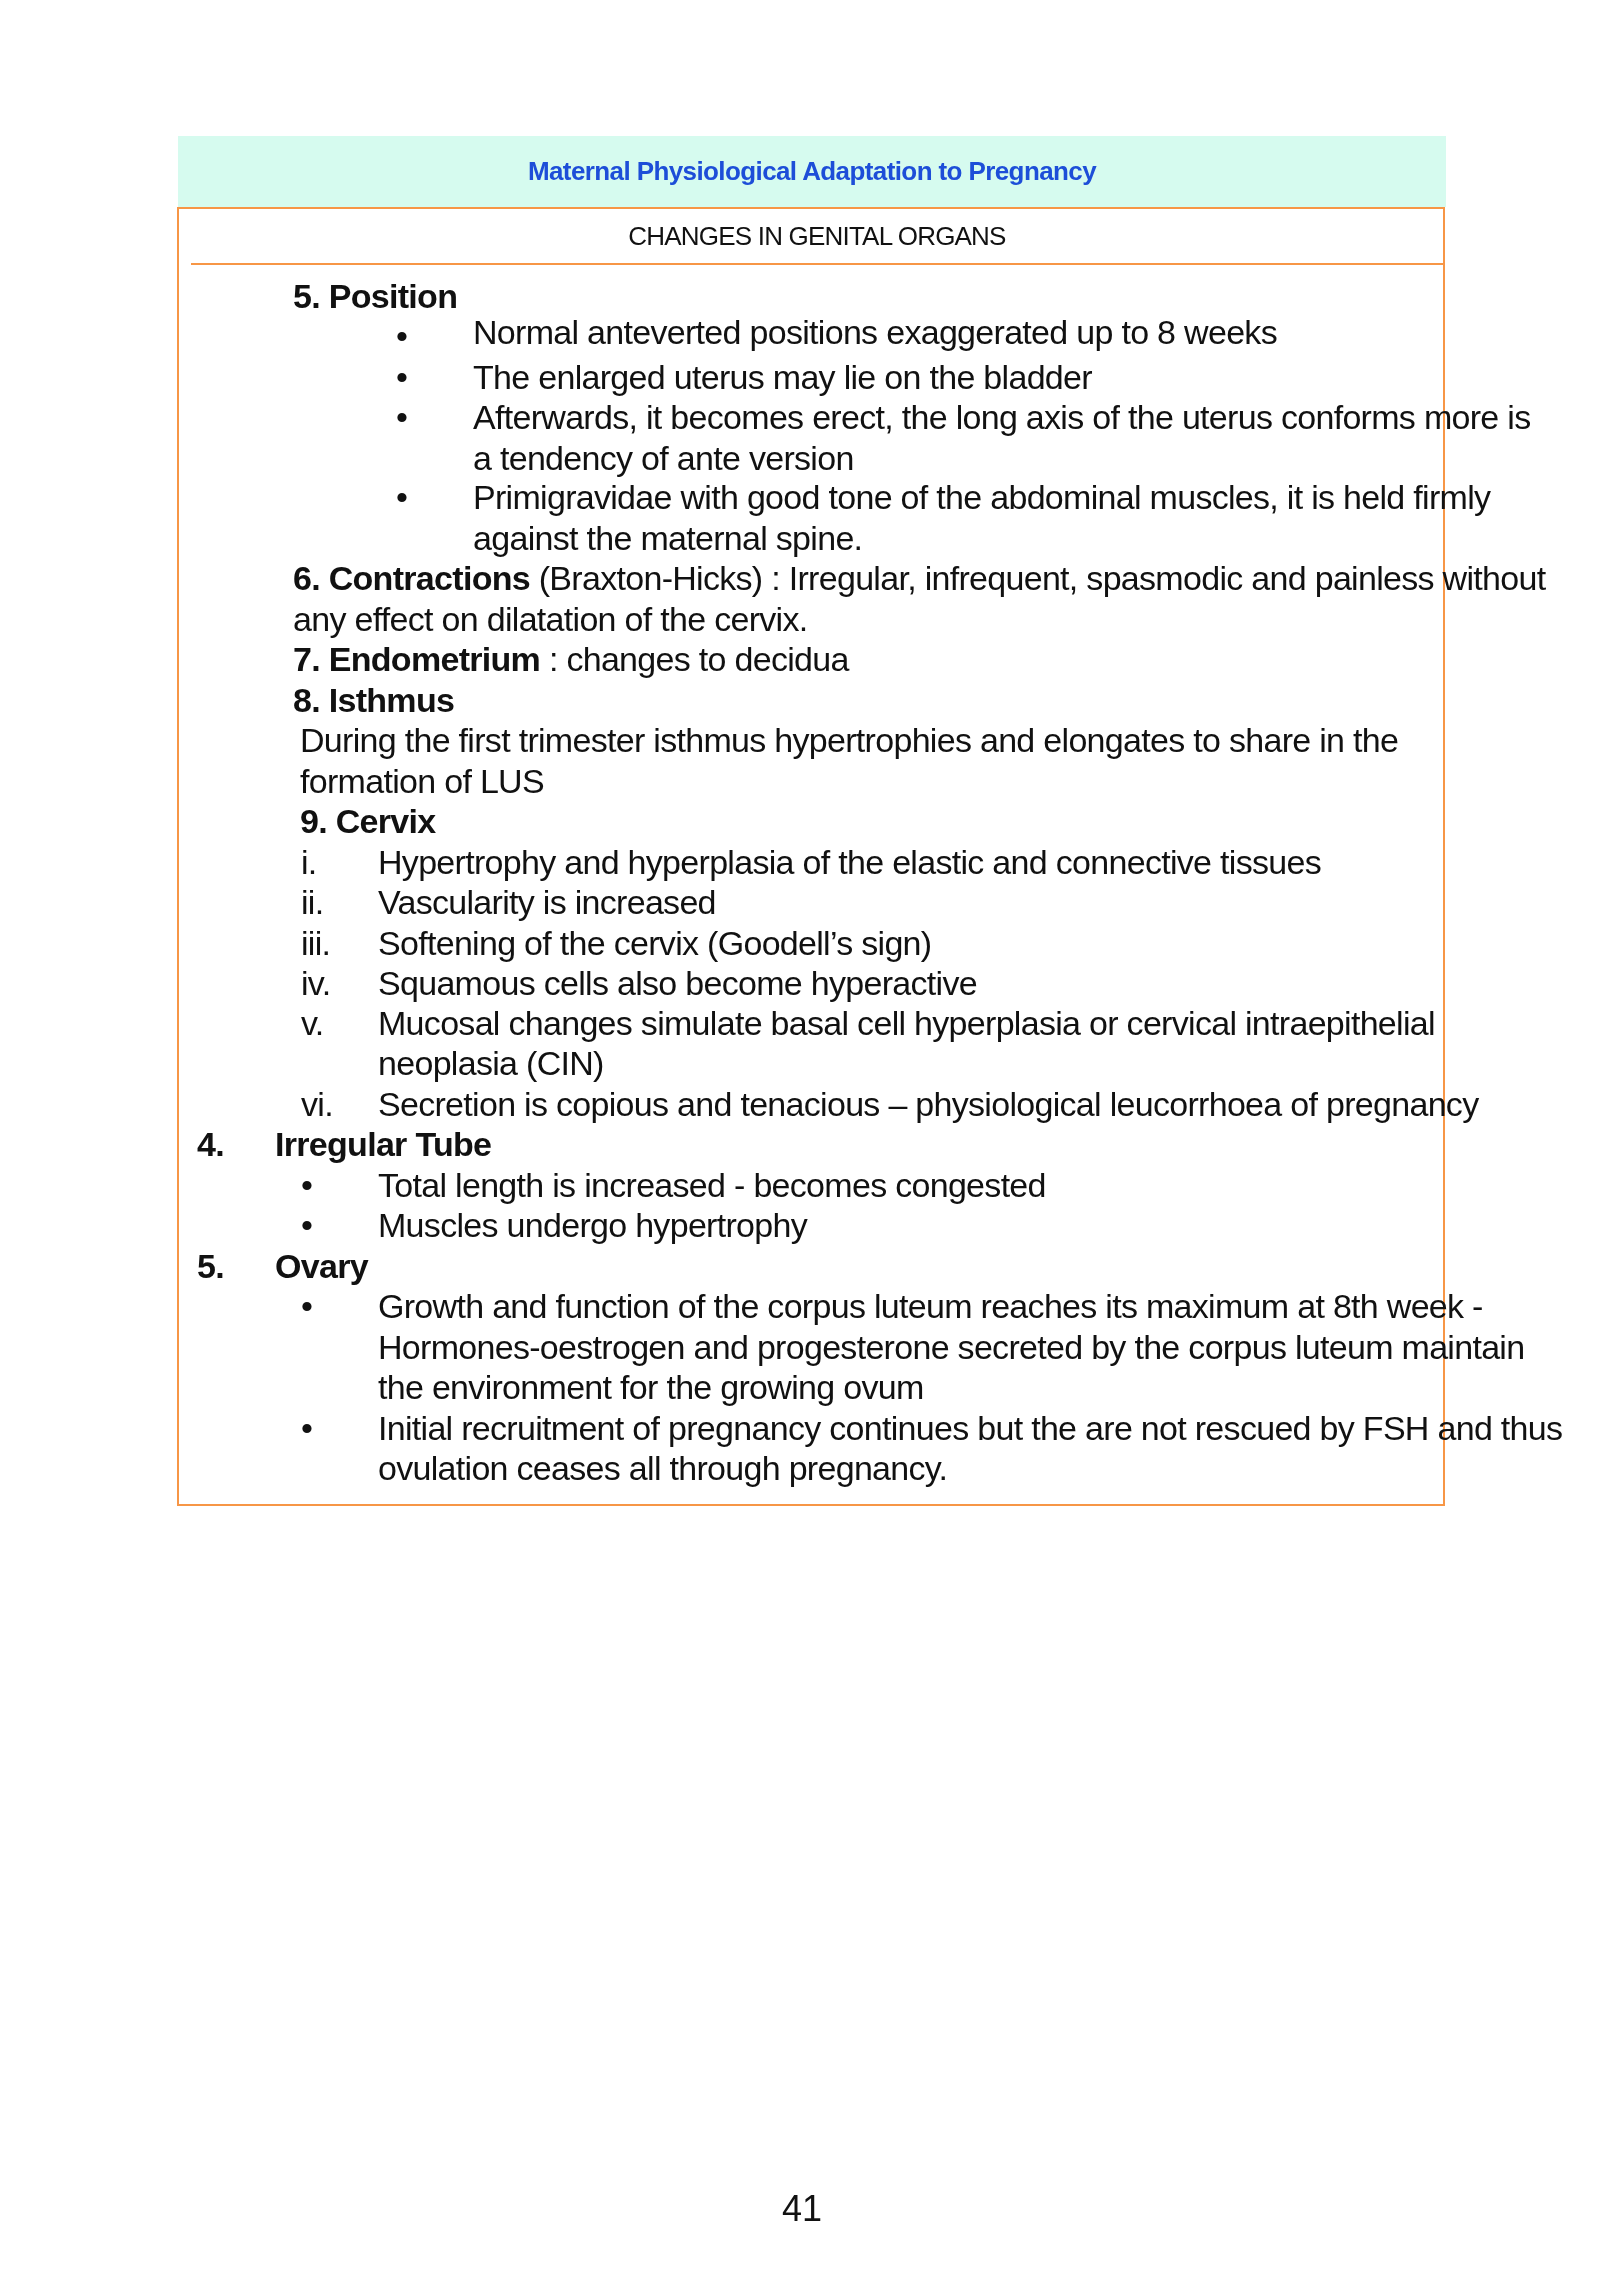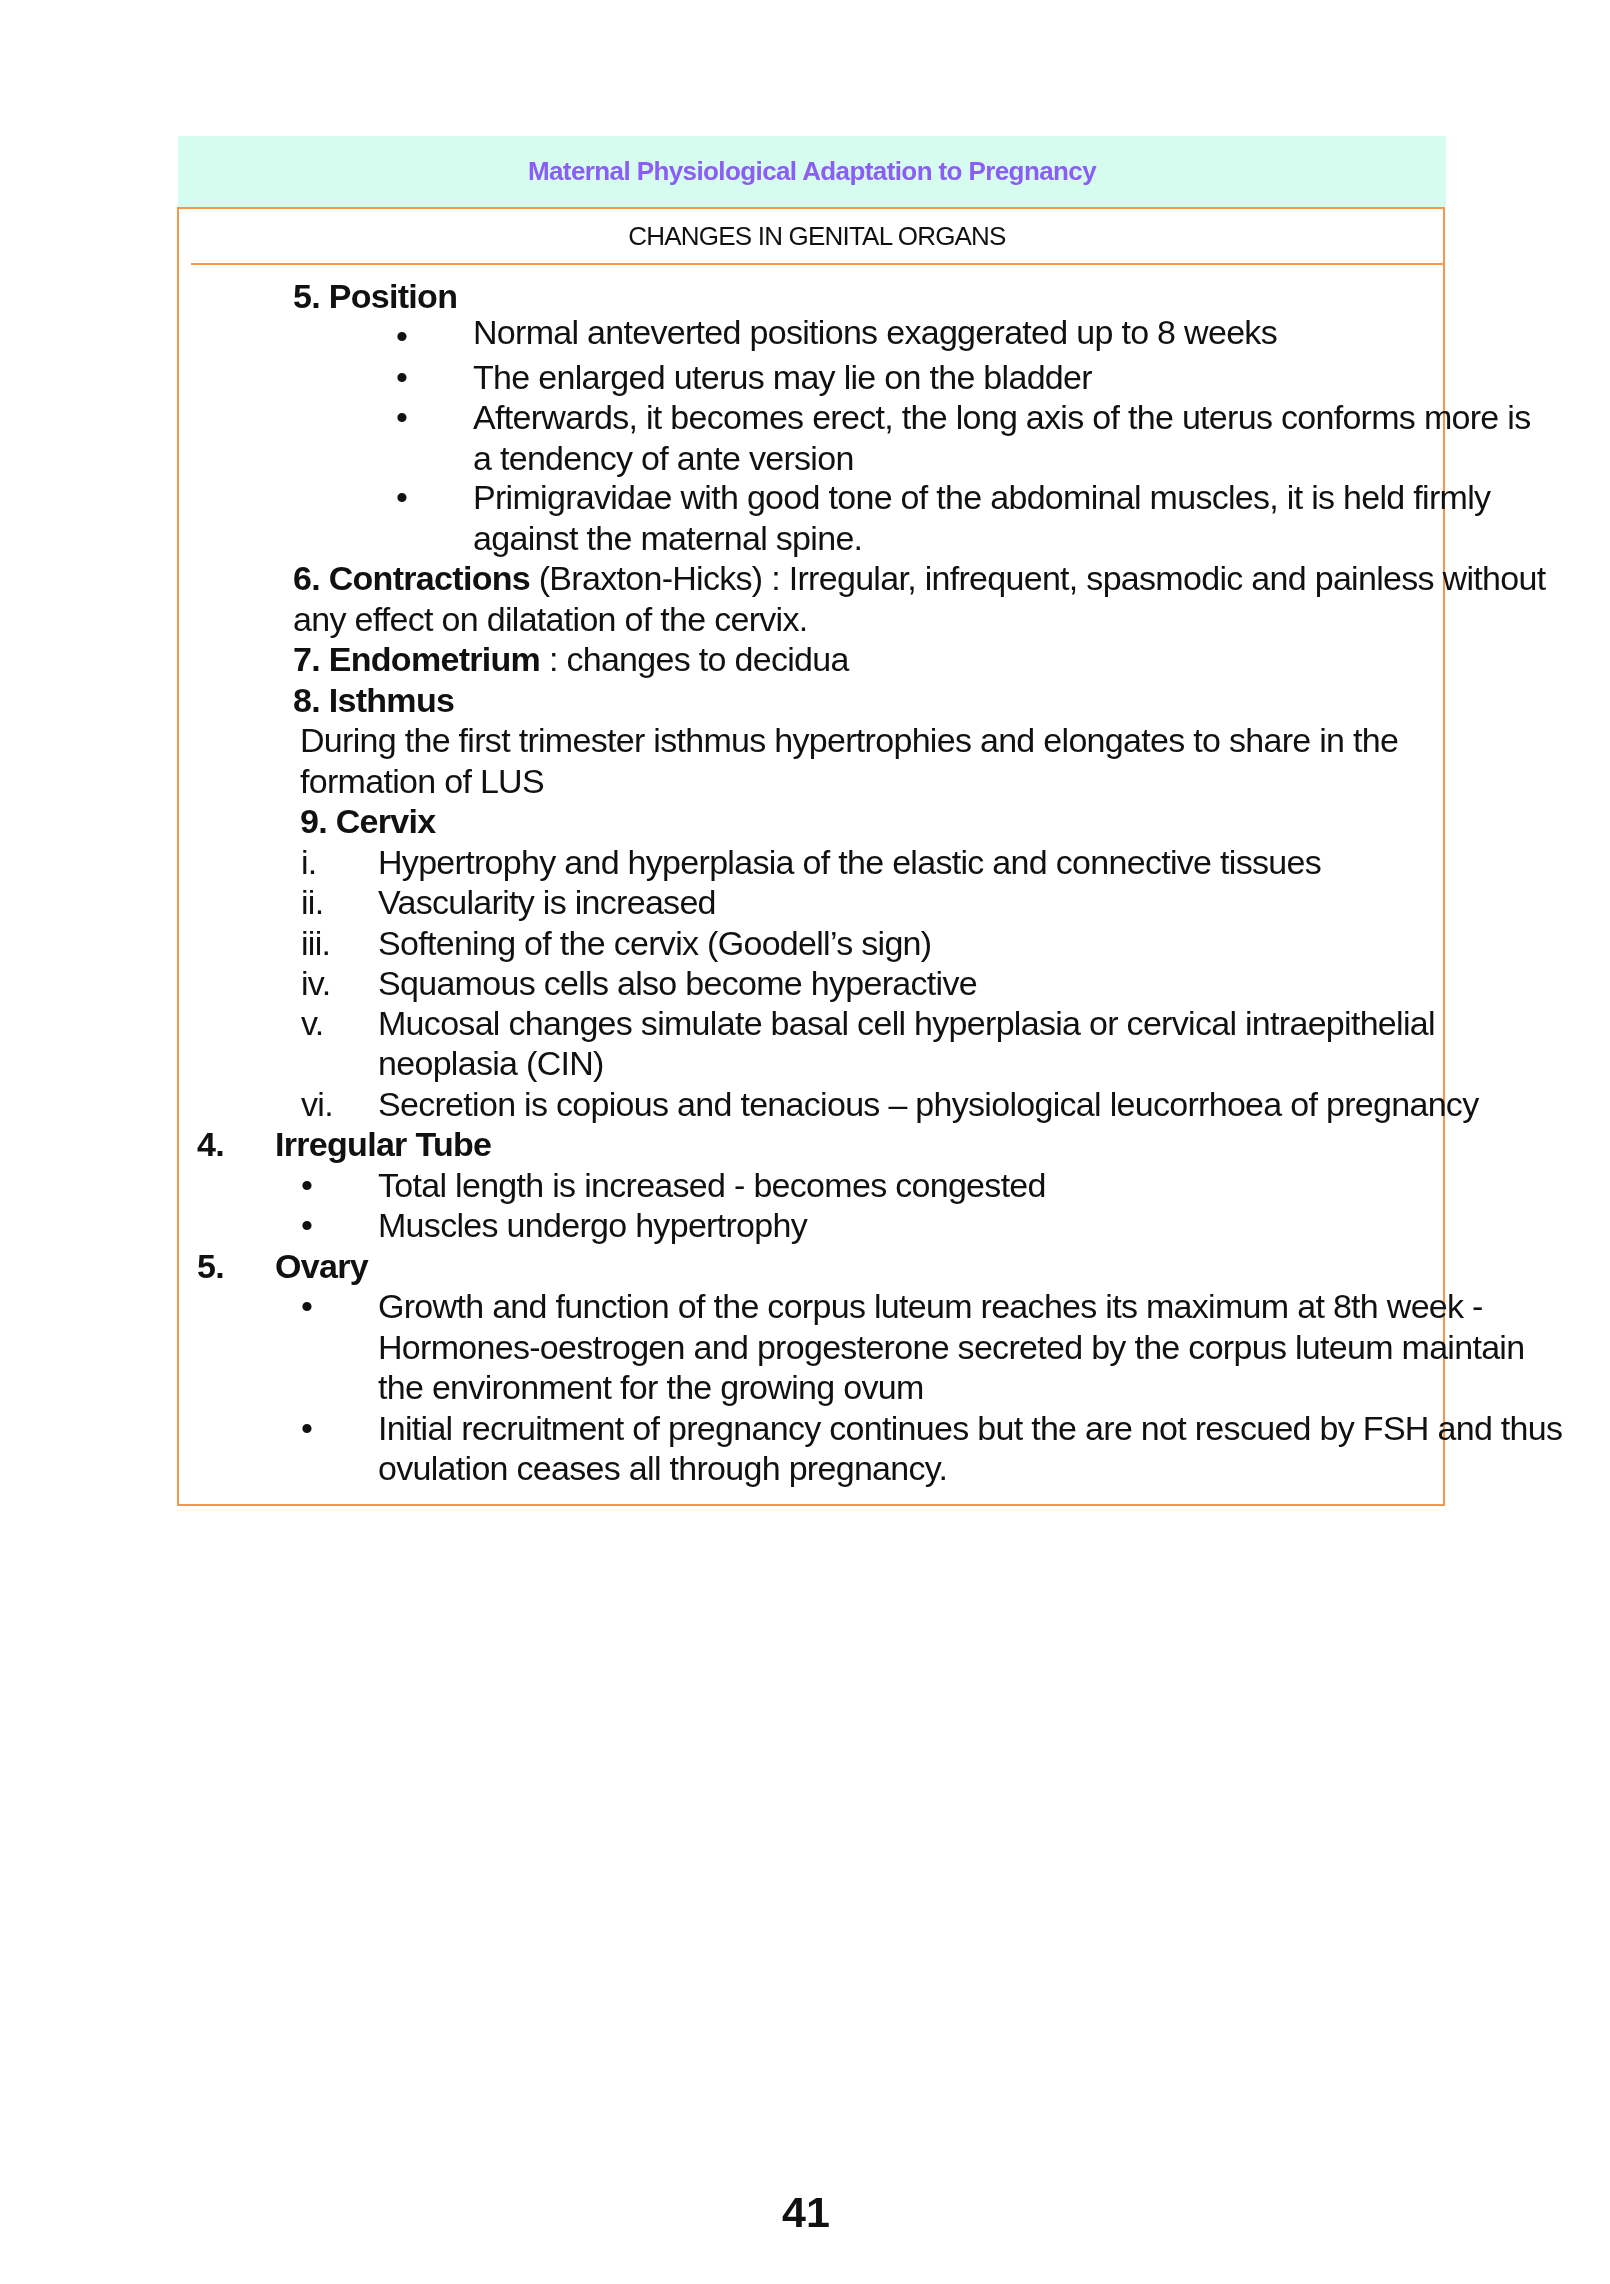--- a/index.html
+++ b/index.html
@@ -1,33 +1,33 @@
 <!DOCTYPE html>
 <html style="font-size:15px"><head>
 <meta charset="utf-8">
 <style>
   html, body { margin: 0; padding: 0; background: #ffffff; }
   body { width: 1610px; height: 2285px; position: relative; font-family: "Liberation Sans", sans-serif; color: #111; }
   .title-band {
     position: absolute; left: 178px; top: 136px; width: 1268px; height: 71px;
     background: #d6fbef; display: flex; align-items: center; justify-content: center;
   }
-  .title-band span { color: #8b5cf6; font-weight: bold; font-size: 26px; letter-spacing: -0.6px; }
+  .title-band span { color: #1d4ed8; font-weight: bold; font-size: 26px; letter-spacing: -0.6px; }
   .box {
     position: absolute; left: 177px; top: 207px; width: 1264px; height: 1295px;
     border: 2.9px solid #f79646;
   }
   .box-header {
     height: 54px; border-bottom: 2.9px solid #f79646;
     display: flex; align-items: center; justify-content: center;
     font-size: 26px; letter-spacing: -0.8px; margin-left: 12px;
   }
   .line { position: absolute; font-size: 34px; letter-spacing: -0.7px; line-height: 40px; white-space: nowrap; }
   .b { font-weight: bold; }
-  .page-num { position: absolute; left: 782px; top: 2188px; font-size: 43px; font-weight: bold; }
+  .page-num { position: absolute; left: 782px; top: 2188px; font-size: 36px; font-weight: normal; }
 </style>
 </head>
 <body>
 
 <div class="title-band">
   <span>Maternal Physiological Adaptation to Pregnancy</span>
 </div>
 
 <div class="box">
   <div class="box-header">CHANGES IN GENITAL ORGANS</div>

